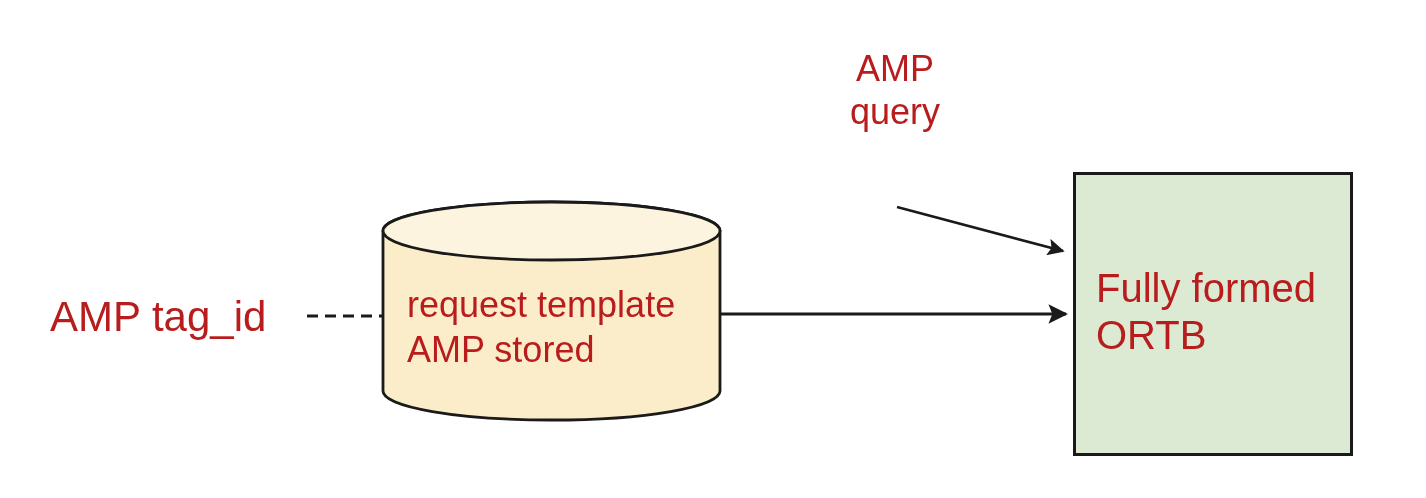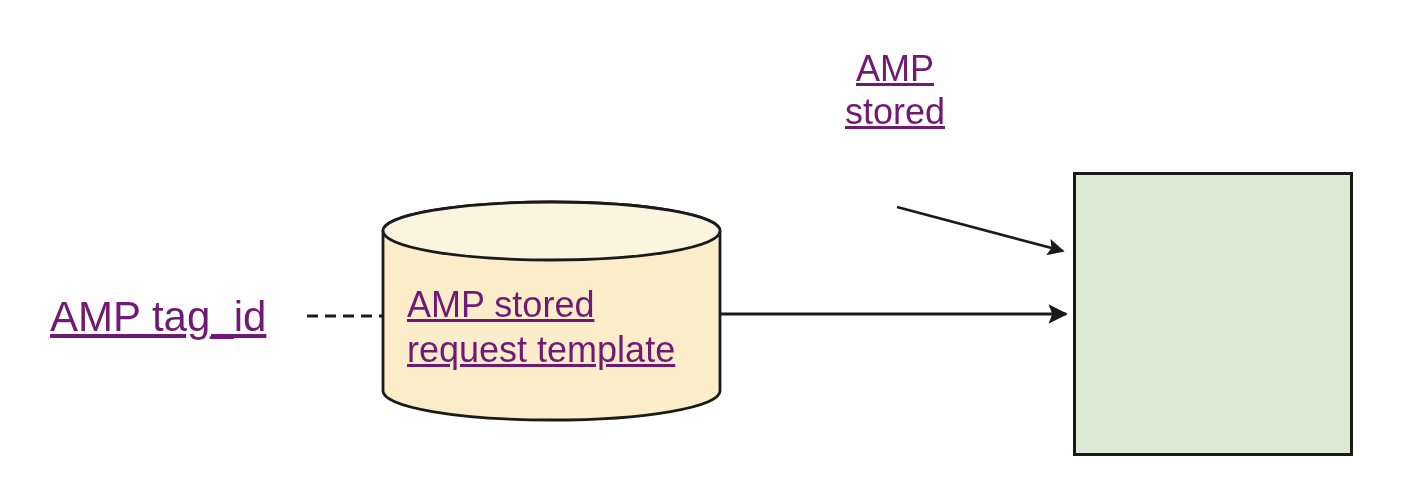--- a/index.html
+++ b/index.html
@@ -17,23 +17,22 @@
   }
   .shapes-layer {
     position: absolute;
     left: 0;
     top: 0;
     width: 1426px;
     height: 498px;
   }
   .label {
     position: absolute;
-    color: #701a75;
+    color: #b91c1c;
     white-space: nowrap;
-    text-decoration: underline;
   }
   .label-tag-id {
     left: 50px;
     top: 295px;
     font-size: 42px;
     line-height: 44px;
     text-align: center;
   }
   .label-cylinder {
     left: 407px;
@@ -77,23 +76,27 @@
     <line x1="719" y1="314" x2="1066" y2="314" stroke="#1a1a1a" stroke-width="3" marker-end="url(#arrowhead)"></line>
 
     <line x1="897" y1="207" x2="1063" y2="251" stroke="#1a1a1a" stroke-width="2.6" marker-end="url(#arrowhead)"></line>
 
     <rect x="1074.5" y="173.5" width="277" height="281" stroke="#1a1a1a" stroke-width="3" fill="#dcead3"></rect>
   </svg>
 
   <div class="label label-tag-id">AMP tag_id</div>
 
   <div class="label label-cylinder">
+    <div>request template</div>
     <div>AMP stored</div>
-    <div>request template</div>
   </div>
 
+  <div class="label label-ortb">
+    <div>Fully formed</div>
+    <div>ORTB</div>
+  </div>
 
   <div class="label label-query-params">
     <div>AMP</div>
-    <div>stored</div>
+    <div>query</div>
   </div>
 
 </div>
 
 </body></html>

